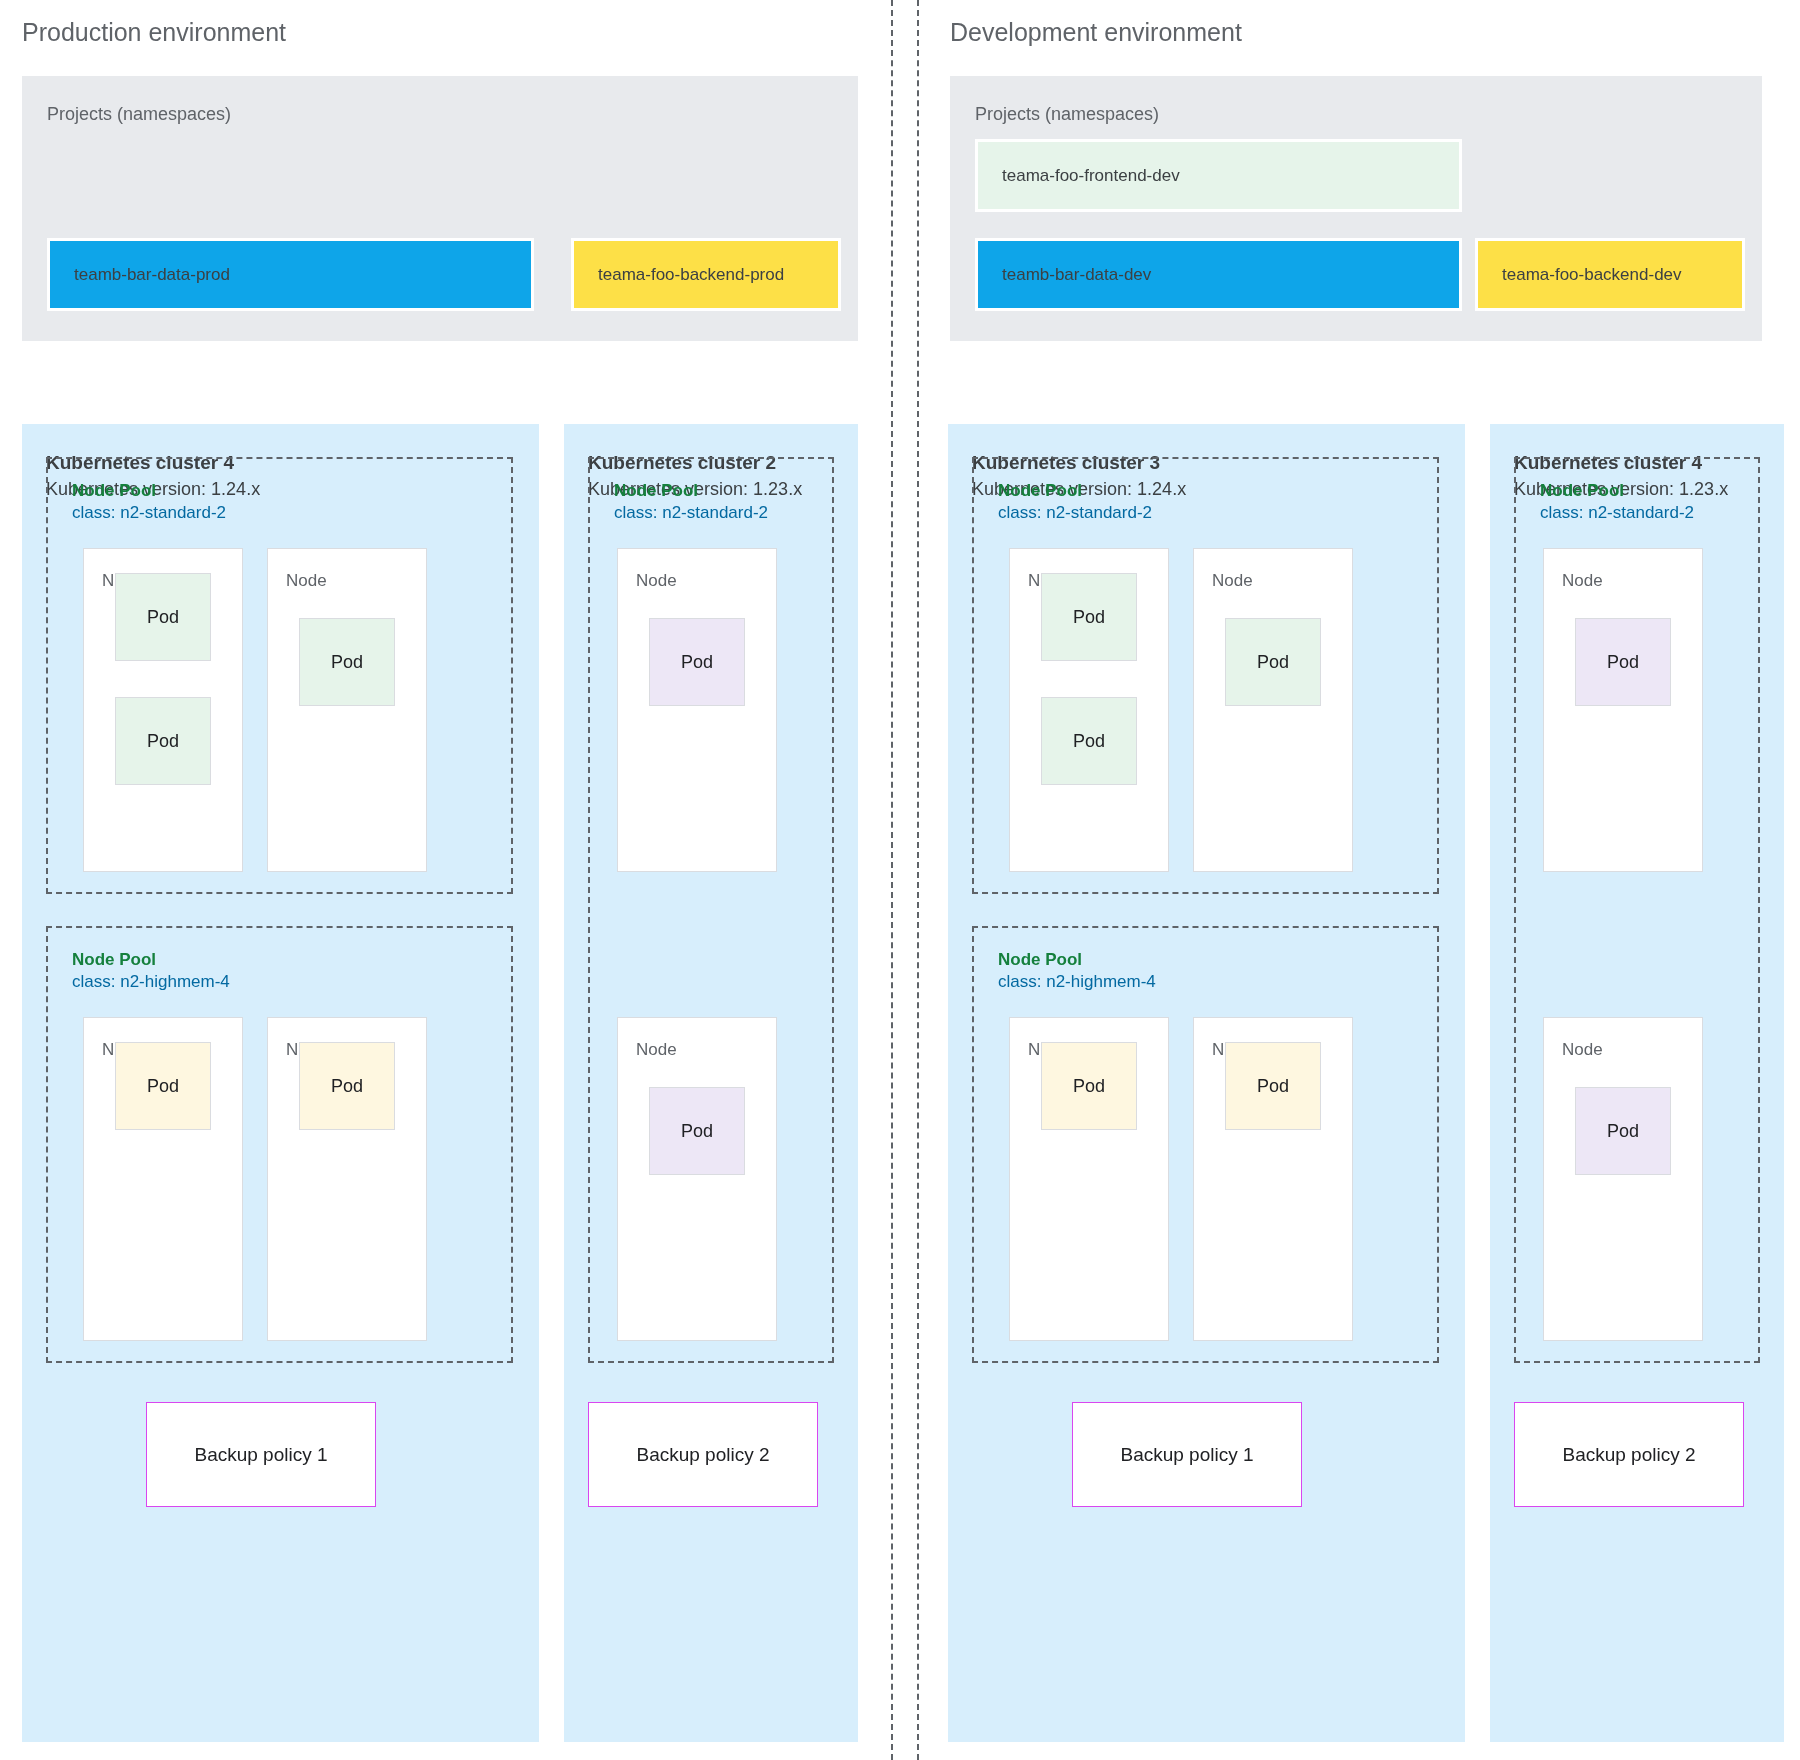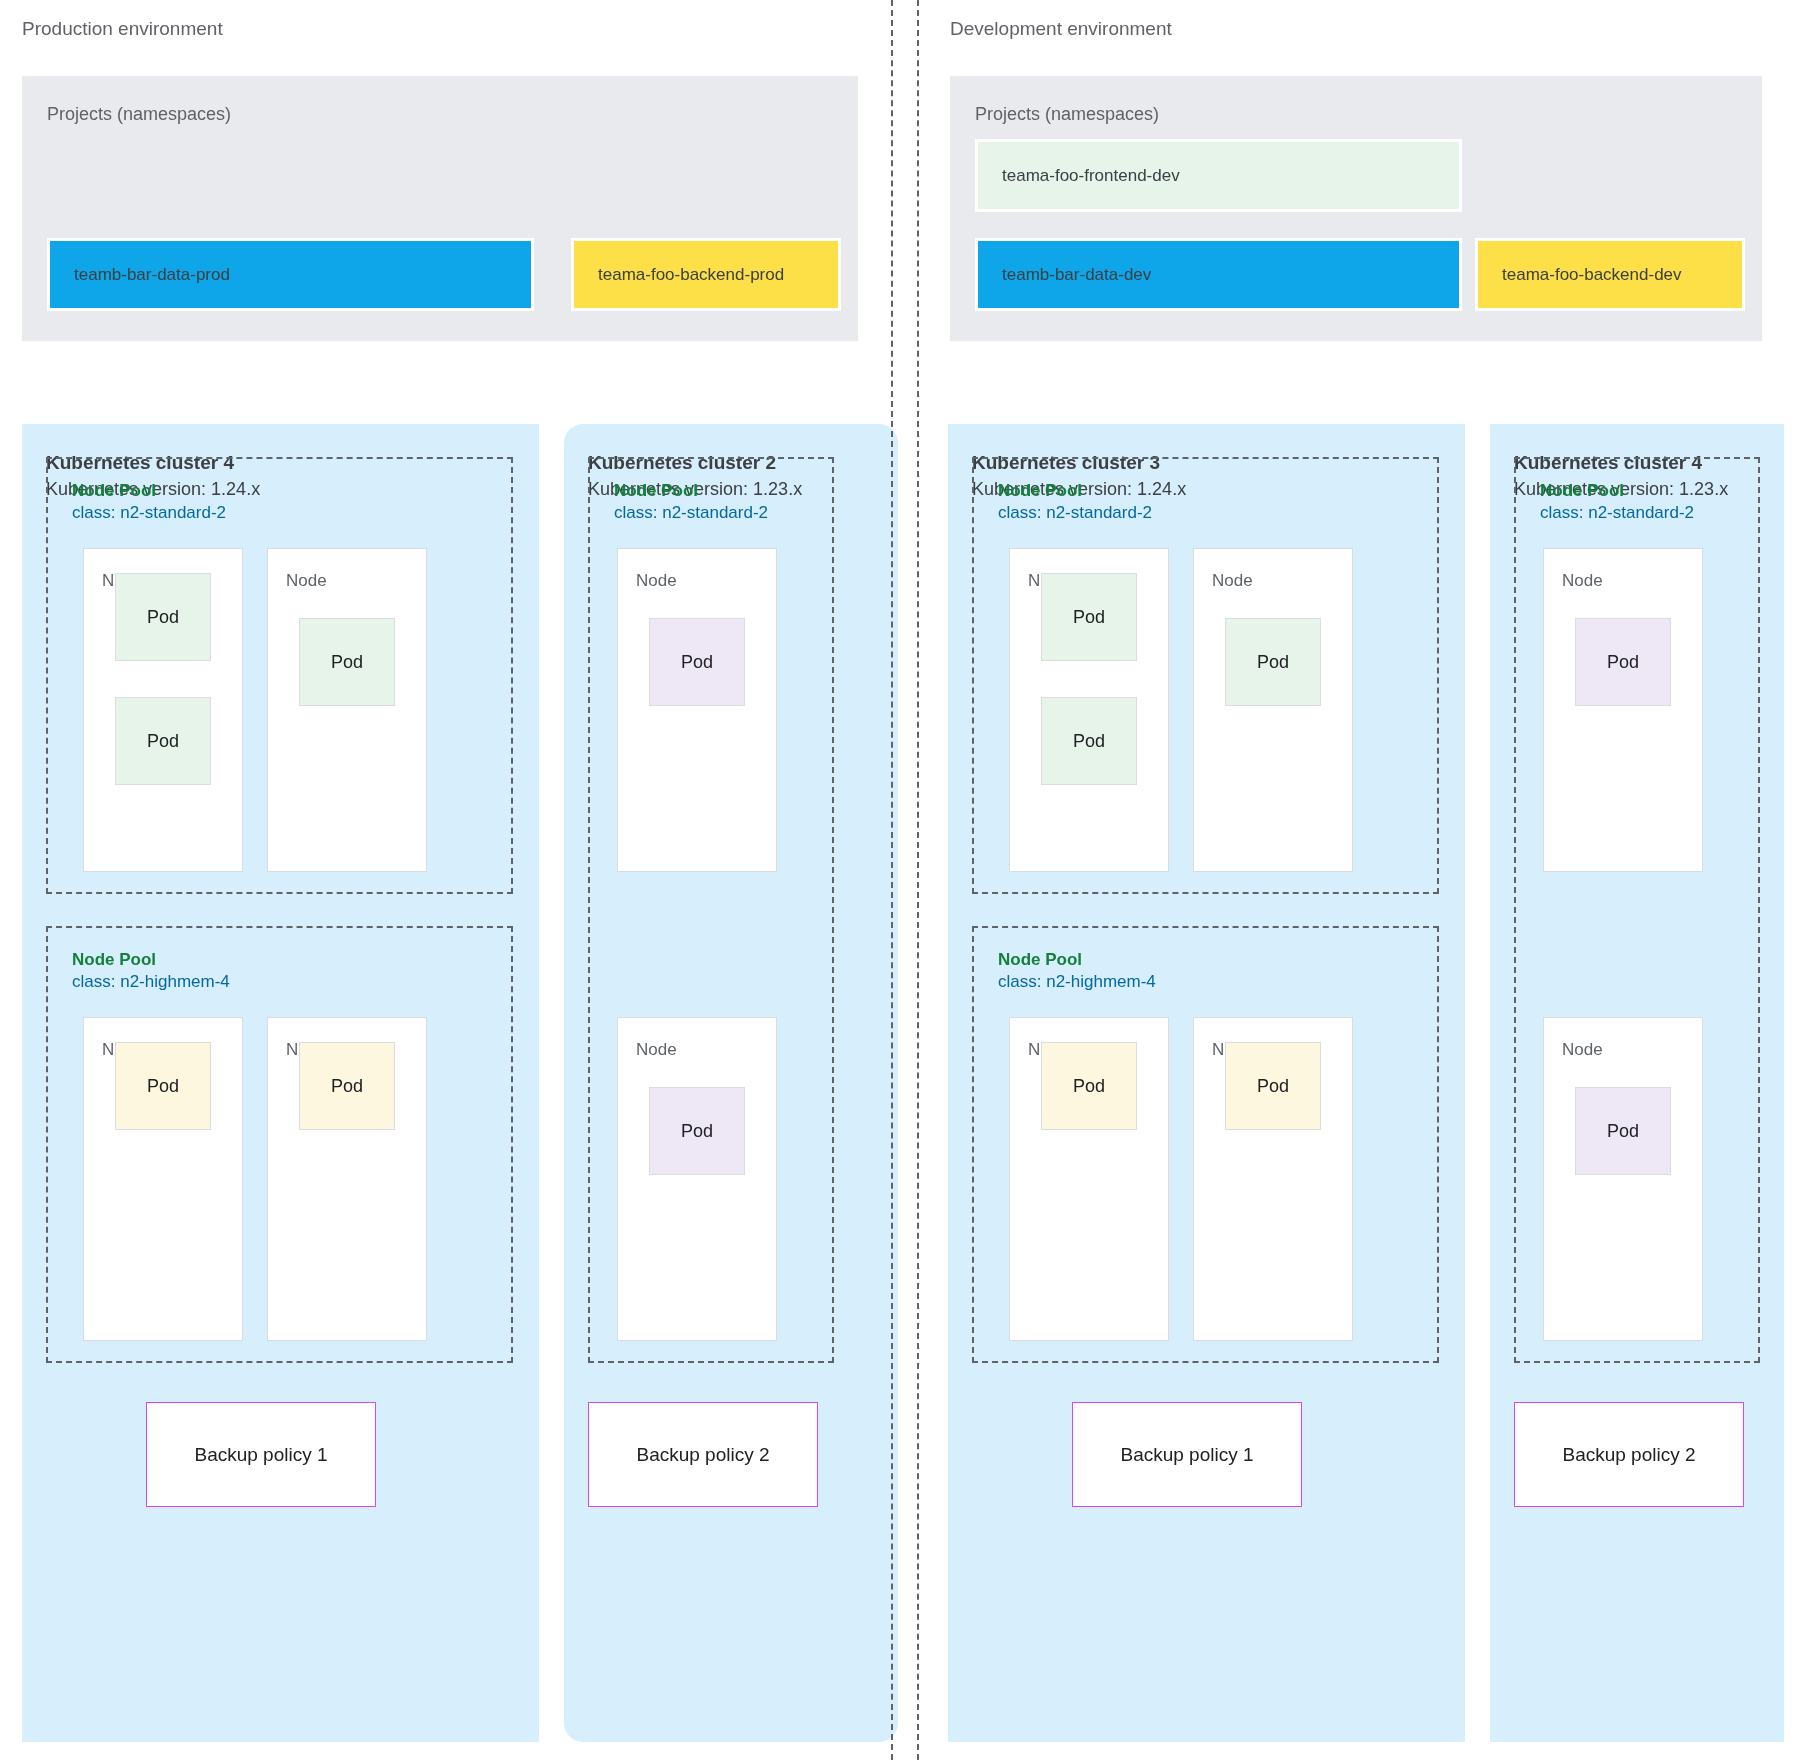--- a/index.html
+++ b/index.html
@@ -33,21 +33,21 @@
     top: 0;
     height: 1760px;
   }
   .env-prod { left: 0px;  width: 880px; }
   .env-dev  { left: 928px; width: 872px; }
 
   .env-title {
     position: absolute;
     top: 18px;
     left: 22px;
-    font-size: 19px;
+    font-size: 25px;
     color: #5f6368;
     white-space: nowrap;
   }
 
   
   .projects-panel {
     position: absolute;
     top: 76px;
     left: 22px;
     width: 836px;
@@ -90,21 +90,21 @@
   .env-dev .ns-row2b { left: 525px; width: 270px; }
 
   
   .cluster {
     position: absolute;
     top: 424px;
     background: #d7eefc;
     box-sizing: border-box;
   }
   .cluster-1 { left: 22px;  width: 517px; height: 1318px; }
-  .cluster-2 { left: 564px; width: 334px; height: 1318px; border-radius: 19px; }
+  .cluster-2 { left: 564px; width: 294px; height: 1318px; }
   .cluster-3 { left: 948px; width: 517px; height: 1318px; }
   .cluster-4 { left: 1490px; width: 294px; height: 1318px; }
 
   .cluster-name {
     position: absolute;
     top: 28px;
     left: 24px;
     font-size: 19px;
     font-weight: bold;
     color: #3c4043;

